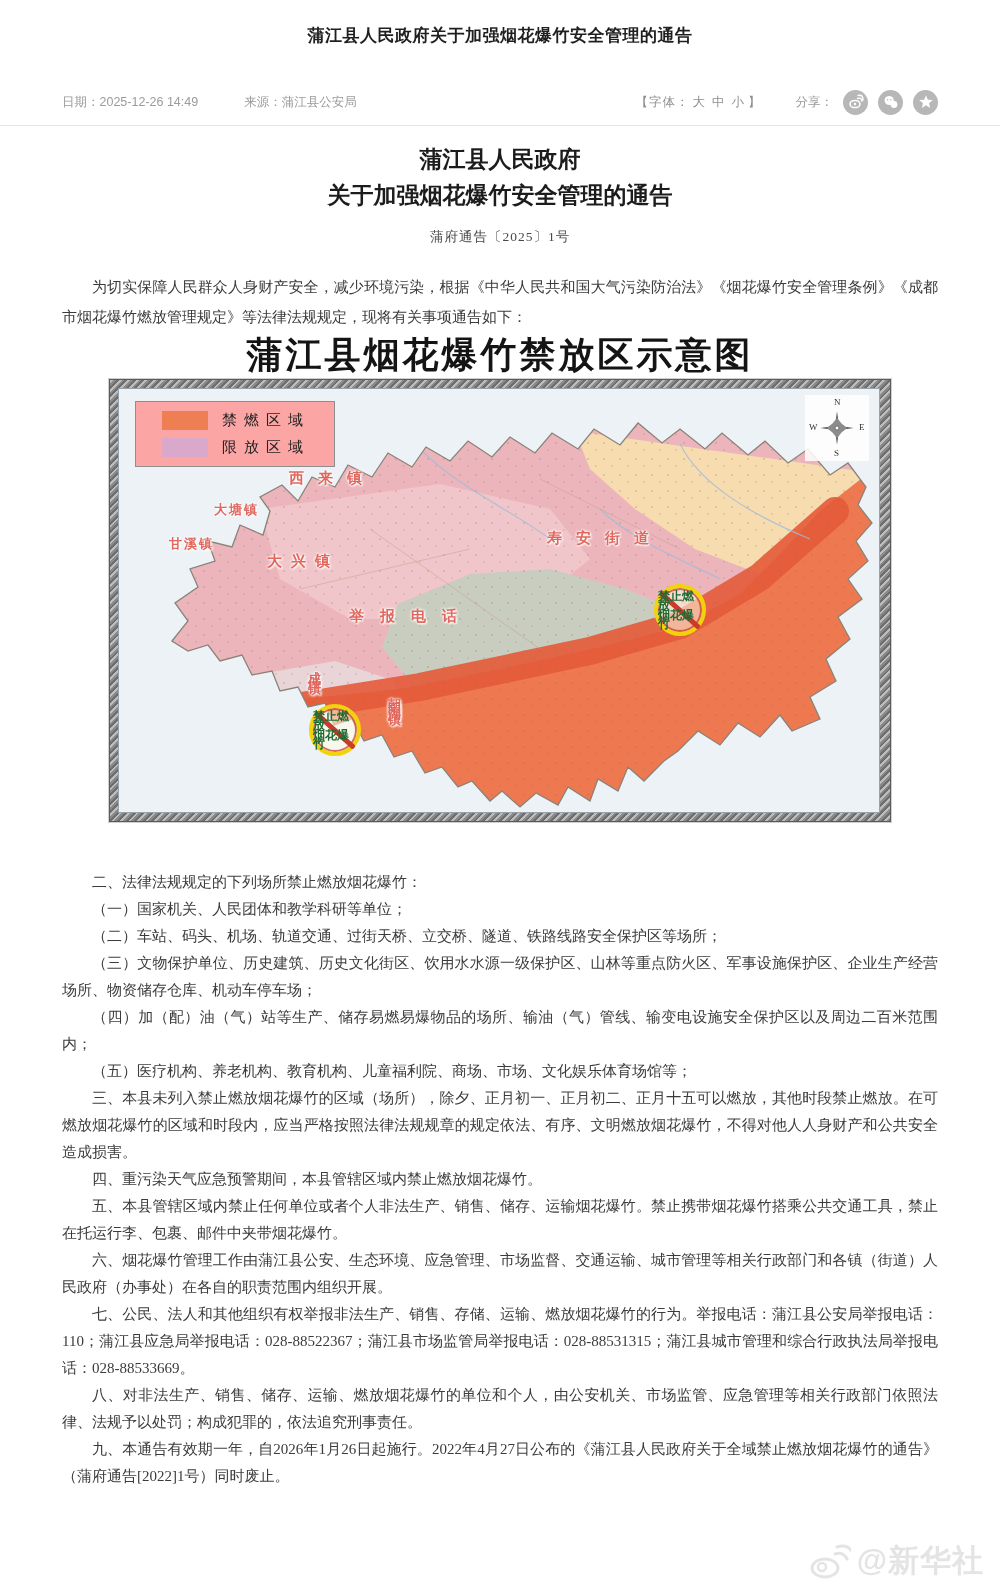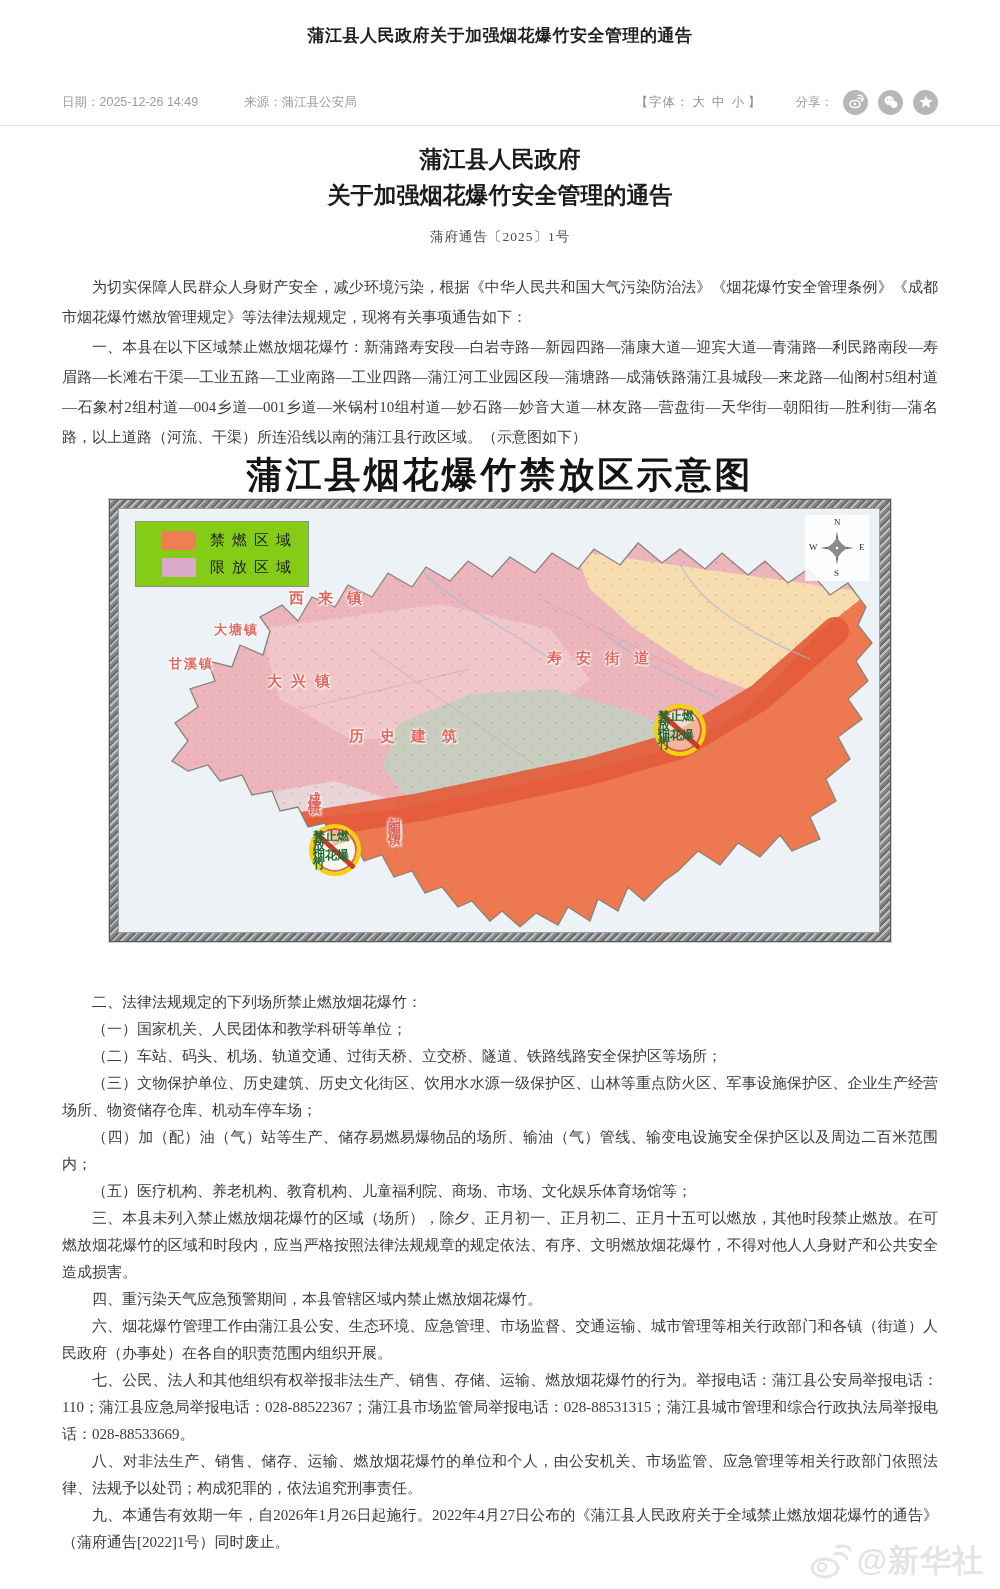--- a/index.html
+++ b/index.html
@@ -47,21 +47,21 @@
     background: repeating-linear-gradient(135deg,#6e6e6e 0 2px,#bdbdbd 2px 4px,#8a8a8a 4px 6px);
     box-shadow: inset 0 0 0 1px #5a5a5a, 0 0 0 1px #cfcfcf;
   }
   .map-inner {
     position: relative; width: 762px; height: 425px;
     background:#edf2f7; border:1px solid #98a2ab; overflow:hidden;
   }
   .map-inner svg.terrain { position:absolute; left:0; top:0; }
 
   .legend {
-    position:absolute; left:16px; top:12px; width:174px; background:#84cc16;
+    position:absolute; left:16px; top:12px; width:200px; background:#fca5a5;
     border:1px solid #8e8e8e; padding: 9px 10px 9px 26px;
     display:flex; flex-direction:column; gap:8px; z-index:5;
   }
   .legend-row { display:flex; align-items:center; gap:14px; }
   .legend-swatch { width:46px; height:19px; }
   .legend-label { font-size:15px; color:#222; letter-spacing:7px; font-weight:500; white-space:nowrap; }
 
   .compass { position:absolute; right:10px; top:6px; width:64px; height:66px;
              background:rgba(255,255,255,.85); z-index:5; }
   .compass svg { position:absolute; left:14px; top:15px; }
@@ -136,21 +136,20 @@
 <div class="divider"></div>
 
 <div class="doc-head">
   <div class="doc-title">蒲江县人民政府</div>
   <div class="doc-title">关于加强烟花爆竹安全管理的通告</div>
   <div class="doc-number">蒲府通告〔2025〕1号</div>
 </div>
 
 <div class="doc-body sec-before">
   <p>为切实保障人民群众人身财产安全，减少环境污染，根据《中华人民共和国大气污染防治法》《烟花爆竹安全管理条例》《成都市烟花爆竹燃放管理规定》等法律法规规定，现将有关事项通告如下：</p>
-  <p>一、本县在以下区域禁止燃放烟花爆竹：新蒲路寿安段—白岩寺路—新园四路—蒲康大道—迎宾大道—青蒲路—利民路南段—寿眉路—长滩右干渠—工业五路—工业南路—工业四路—蒲江河工业园区段—蒲塘路—成蒲铁路蒲江县城段—来龙路—仙阁村5组村道—石象村2组村道—004乡道—001乡道—米锅村10组村道—妙石路—妙音大道—林友路—营盘街—天华街—朝阳街—胜利街—蒲名路，以上道路（河流、干渠）所连沿线以南的蒲江县行政区域。（示意图如下）</p>
 </div>
 
 <div class="map-title">蒲江县烟花爆竹禁放区示意图</div>
 
 <div class="map-frame">
   <div class="map-inner">
 
     <svg class="terrain" width="762" height="425" viewBox="0 0 760 425">
       <defs>
         <clipPath id="county">
@@ -198,21 +197,21 @@
       <span class="pt pt-s">S</span>
       <span class="pt pt-w">W</span>
       <span class="pt pt-e">E</span>
     </div>
 
     <span class="town" style="left:170px; top:80px;  font-size:15px; letter-spacing:14px;">西来镇</span>
     <span class="town" style="left:95px;  top:112px; font-size:13px; letter-spacing:2px;">大塘镇</span>
     <span class="town" style="left:50px;  top:146px; font-size:13px; letter-spacing:2px;">甘溪镇</span>
     <span class="town" style="left:148px; top:163px; font-size:15px; letter-spacing:9px;">大兴镇</span>
     <span class="town" style="left:428px; top:140px; font-size:15px; letter-spacing:14px;">寿安街道</span>
-    <span class="town" style="left:230px; top:218px; font-size:15px; letter-spacing:16px;">历史建筑</span>
+    <span class="town" style="left:230px; top:218px; font-size:15px; letter-spacing:16px;">举报电话</span>
     <span class="town vert" style="left:186px; top:272px; font-size:13px;">成佳镇</span>
     <span class="town vert" style="left:266px; top:298px; font-size:13px;">朝阳湖镇</span>
 
     <div class="badge" style="left:535px; top:195px;">
       <span class="slash"></span>
       <span class="btxt">
         <span>禁止燃放</span>
         <span>烟花爆竹</span>
       </span>
     </div>
@@ -229,20 +228,21 @@
 
 <div class="doc-body sec-after">
   <p>二、法律法规规定的下列场所禁止燃放烟花爆竹：</p>
   <p>（一）国家机关、人民团体和教学科研等单位；</p>
   <p>（二）车站、码头、机场、轨道交通、过街天桥、立交桥、隧道、铁路线路安全保护区等场所；</p>
   <p>（三）文物保护单位、历史建筑、历史文化街区、饮用水水源一级保护区、山林等重点防火区、军事设施保护区、企业生产经营场所、物资储存仓库、机动车停车场；</p>
   <p>（四）加（配）油（气）站等生产、储存易燃易爆物品的场所、输油（气）管线、输变电设施安全保护区以及周边二百米范围内；</p>
   <p>（五）医疗机构、养老机构、教育机构、儿童福利院、商场、市场、文化娱乐体育场馆等；</p>
   <p>三、本县未列入禁止燃放烟花爆竹的区域（场所），除夕、正月初一、正月初二、正月十五可以燃放，其他时段禁止燃放。在可燃放烟花爆竹的区域和时段内，应当严格按照法律法规规章的规定依法、有序、文明燃放烟花爆竹，不得对他人人身财产和公共安全造成损害。</p>
   <p>四、重污染天气应急预警期间，本县管辖区域内禁止燃放烟花爆竹。</p>
+  <p>五、本县管辖区域内禁止任何单位或者个人非法生产、销售、储存、运输烟花爆竹。禁止携带烟花爆竹搭乘公共交通工具，禁止在托运行李、包裹、邮件中夹带烟花爆竹。</p>
   <p>六、烟花爆竹管理工作由蒲江县公安、生态环境、应急管理、市场监督、交通运输、城市管理等相关行政部门和各镇（街道）人民政府（办事处）在各自的职责范围内组织开展。</p>
   <p>七、公民、法人和其他组织有权举报非法生产、销售、存储、运输、燃放烟花爆竹的行为。举报电话：蒲江县公安局举报电话：110；蒲江县应急局举报电话：028-88522367；蒲江县市场监管局举报电话：028-88531315；蒲江县城市管理和综合行政执法局举报电话：028-88533669。</p>
   <p>八、对非法生产、销售、储存、运输、燃放烟花爆竹的单位和个人，由公安机关、市场监管、应急管理等相关行政部门依照法律、法规予以处罚；构成犯罪的，依法追究刑事责任。</p>
   <p>九、本通告有效期一年，自2026年1月26日起施行。2022年4月27日公布的《蒲江县人民政府关于全域禁止燃放烟花爆竹的通告》（蒲府通告[2022]1号）同时废止。</p>
 </div>
 
 <div class="watermark">
   <svg width="42" height="38" viewBox="0 0 42 38">
     <ellipse cx="16" cy="26" rx="13" ry="9" fill="none" stroke="#e4e4e4" stroke-width="3"></ellipse>
     <circle cx="13" cy="25" r="4" fill="none" stroke="#e4e4e4" stroke-width="2.5"></circle>

